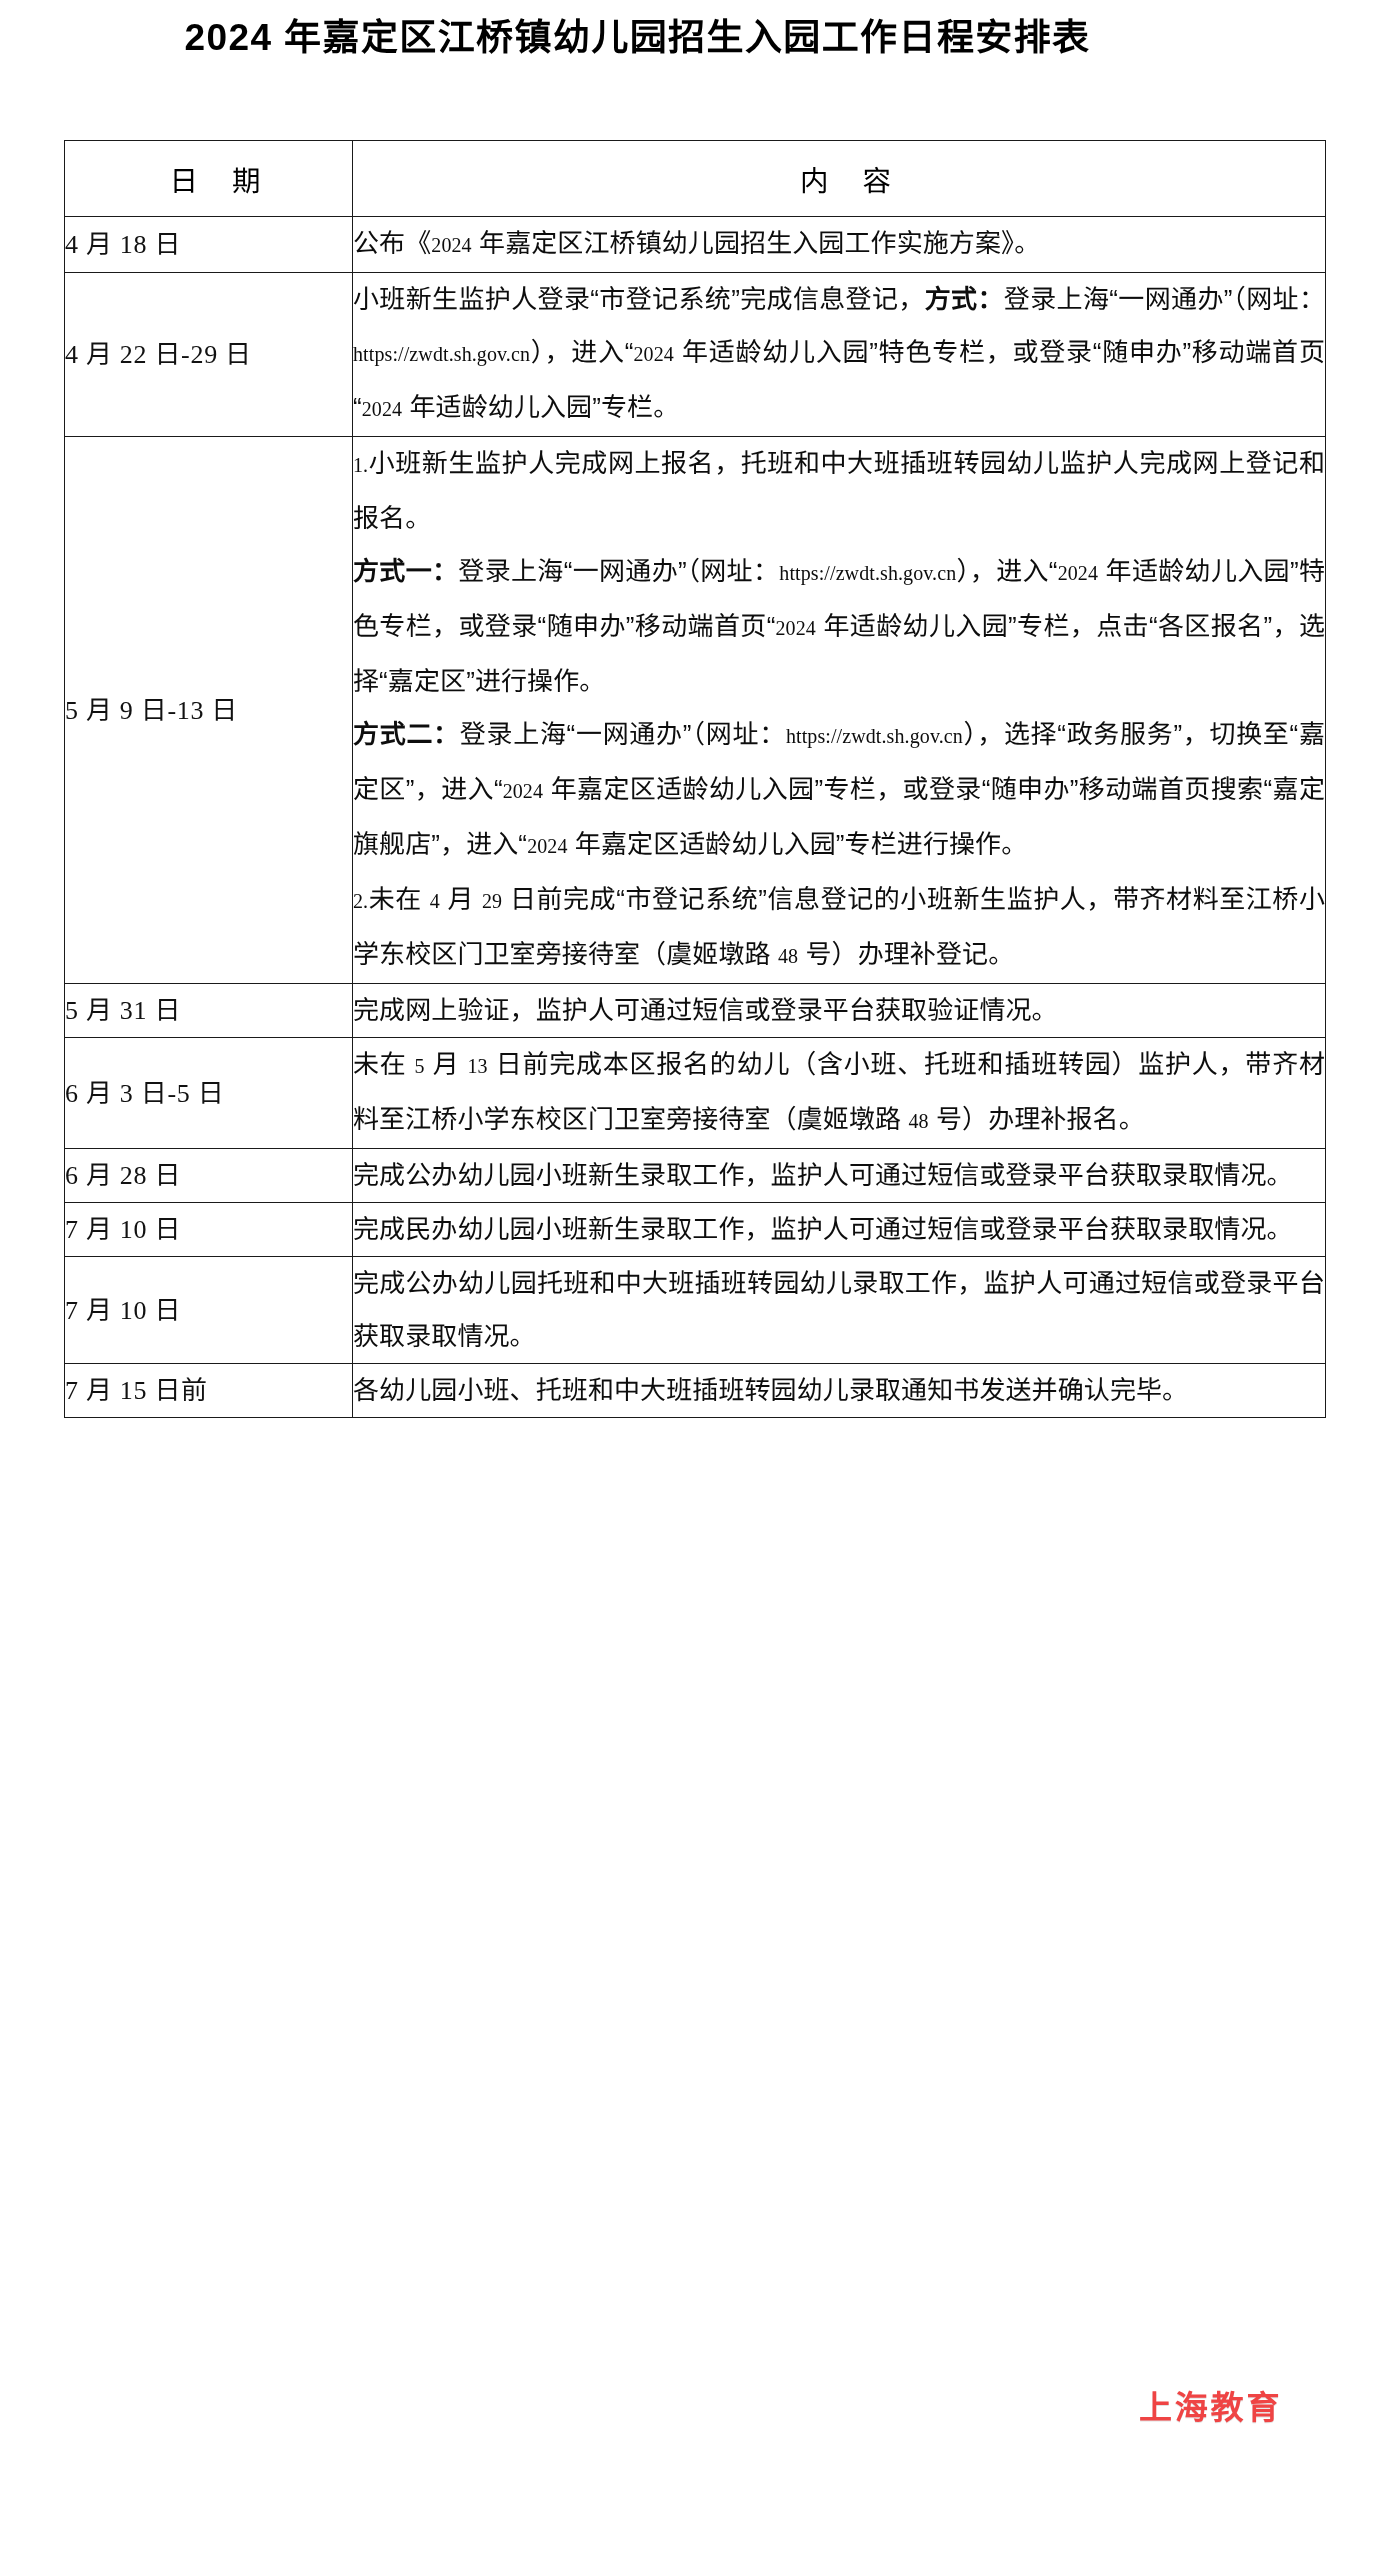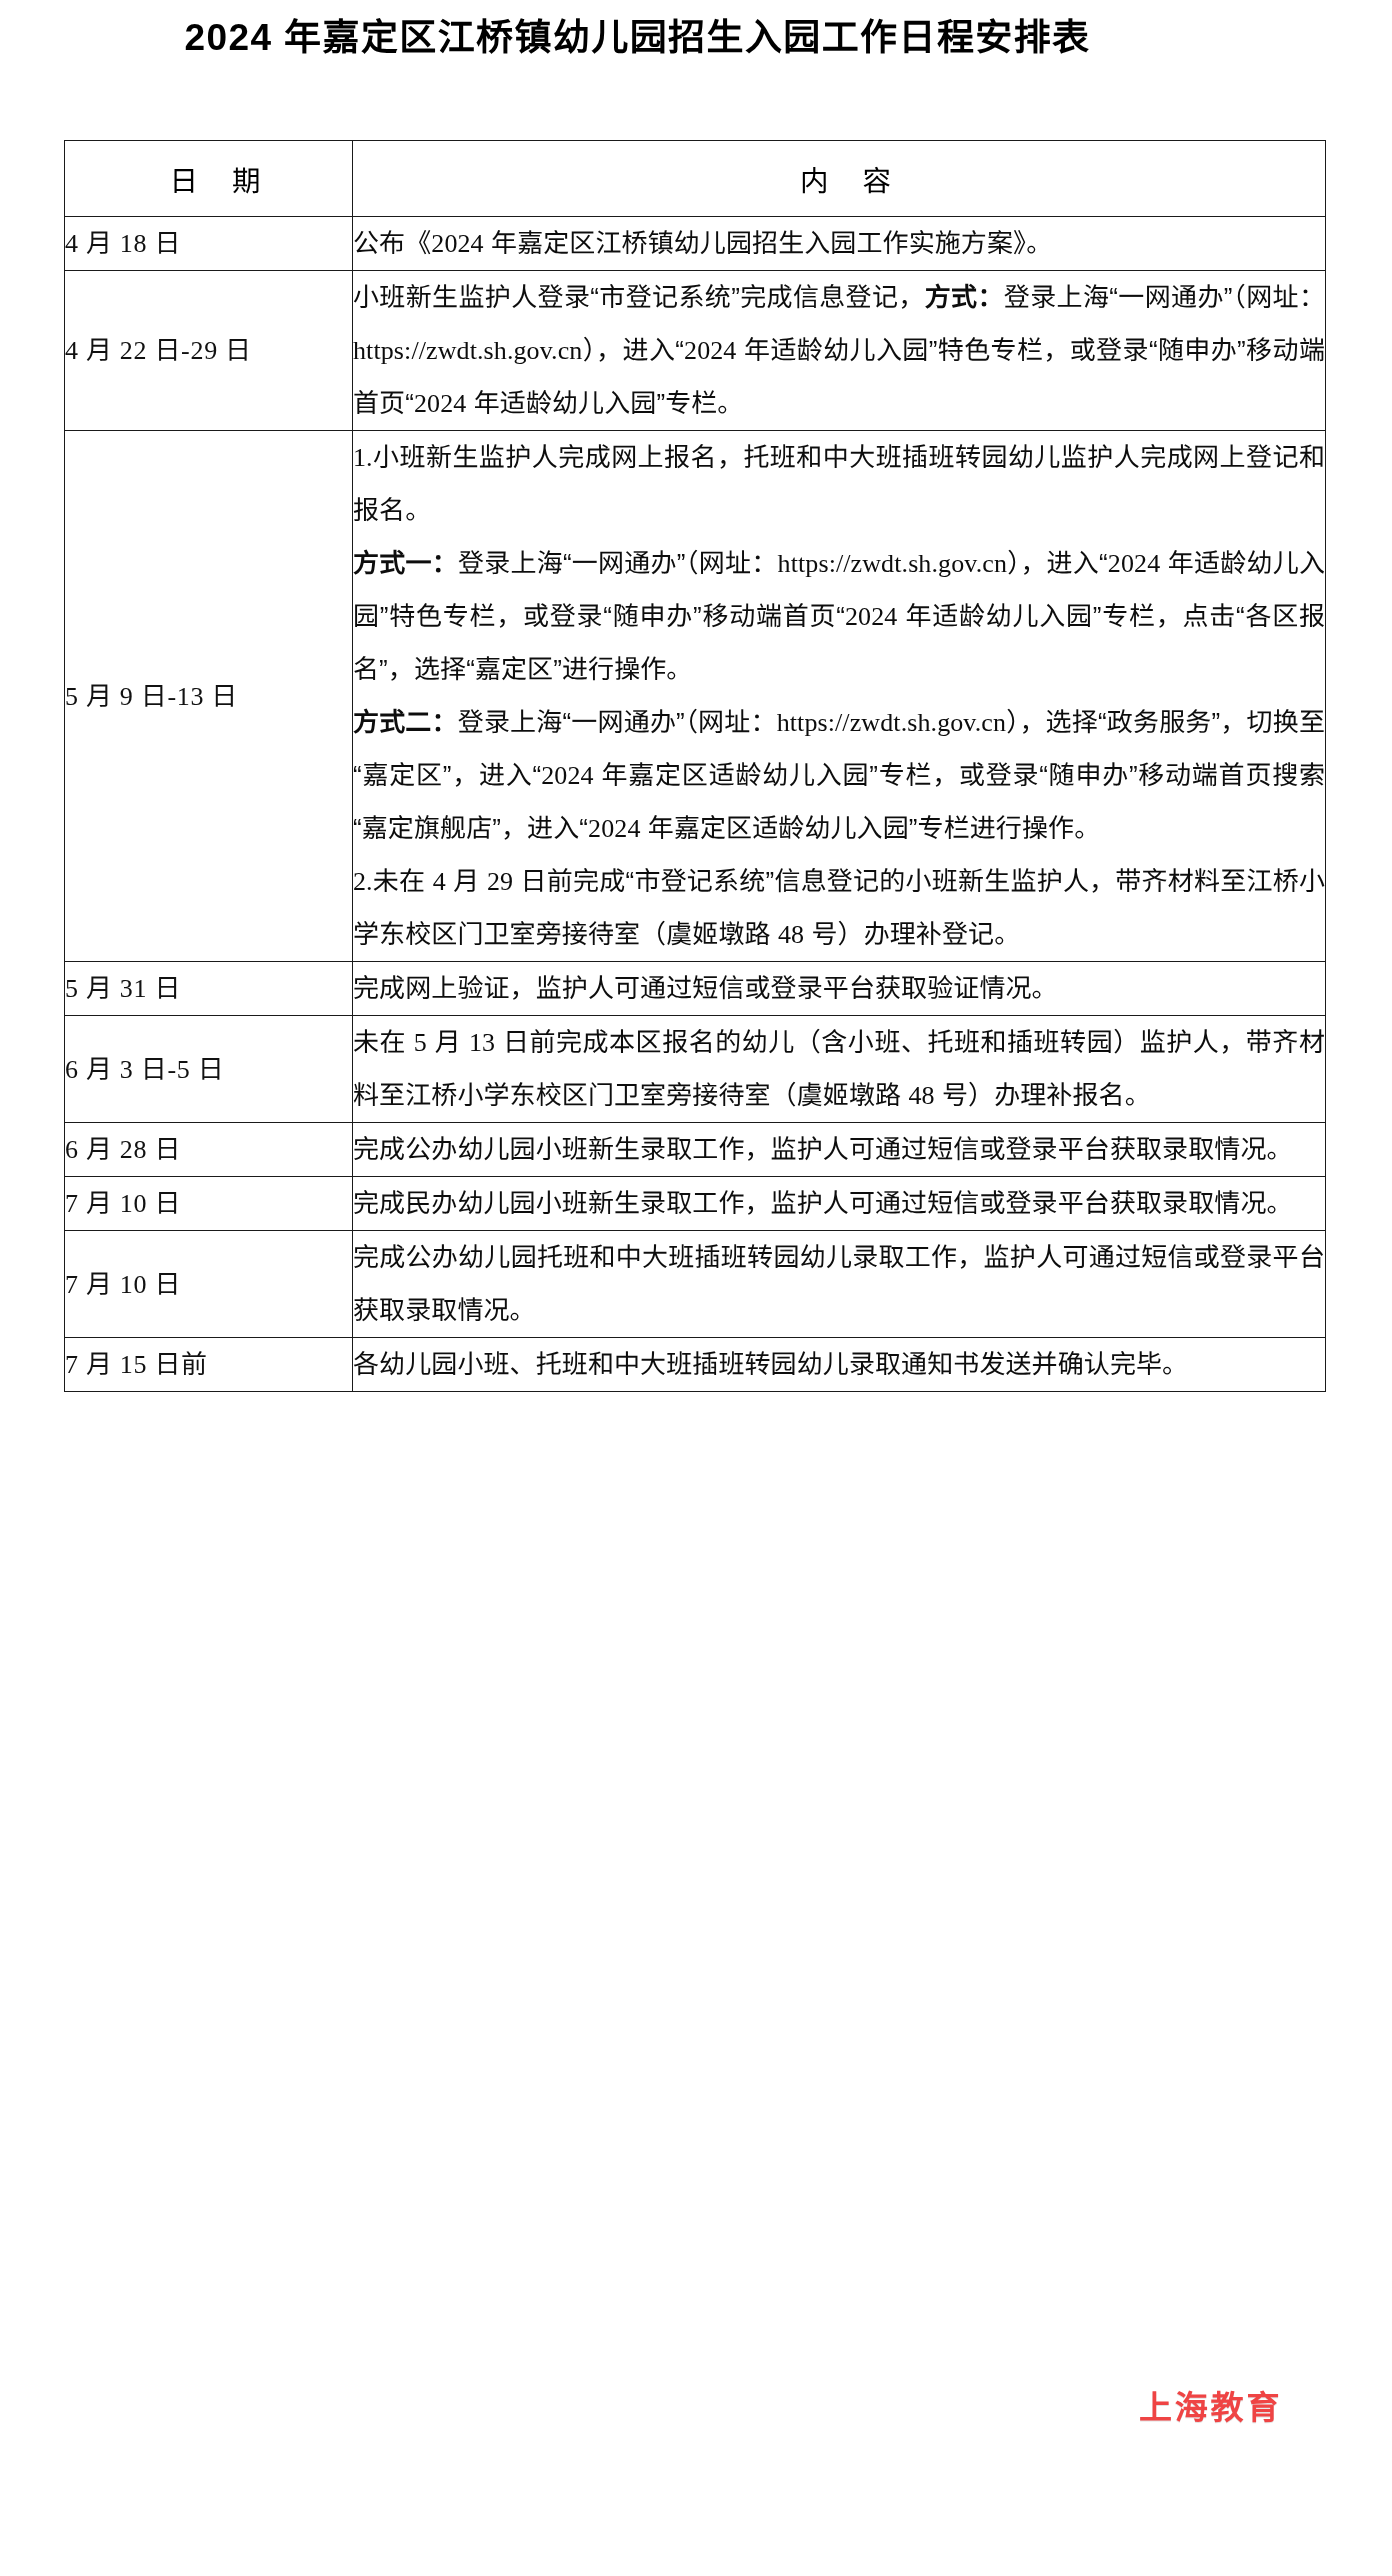--- a/index.html
+++ b/index.html
@@ -99,21 +99,21 @@
   td.content-cell p {
     margin: 0;
     padding: 0;
     text-align: justify;
     text-justify: inter-ideograph;
   }
   td.content-cell p + p { margin-top: 0; }
   .bold-label { font-weight: bold; }
   .latin {
     font-family: "Liberation Serif", "DejaVu Serif", serif;
-    font-size: 26px;
+    font-size: 20px;
   }
 
   
   .watermark {
     position: absolute;
     left: 1139px;
     top: 2381px;
     font-family: "Liberation Sans", "DejaVu Sans", sans-serif;
     font-size: 33px;
     font-weight: bold;

